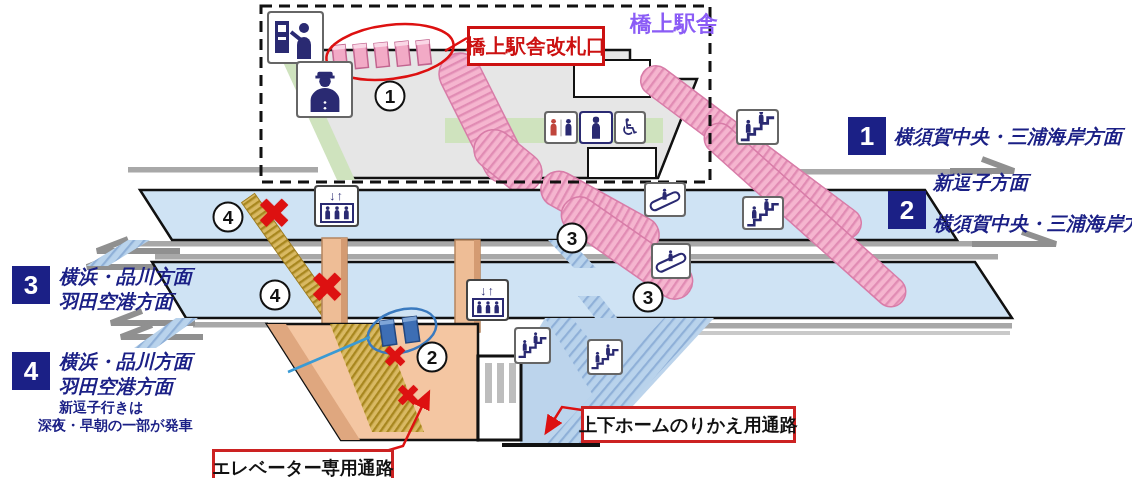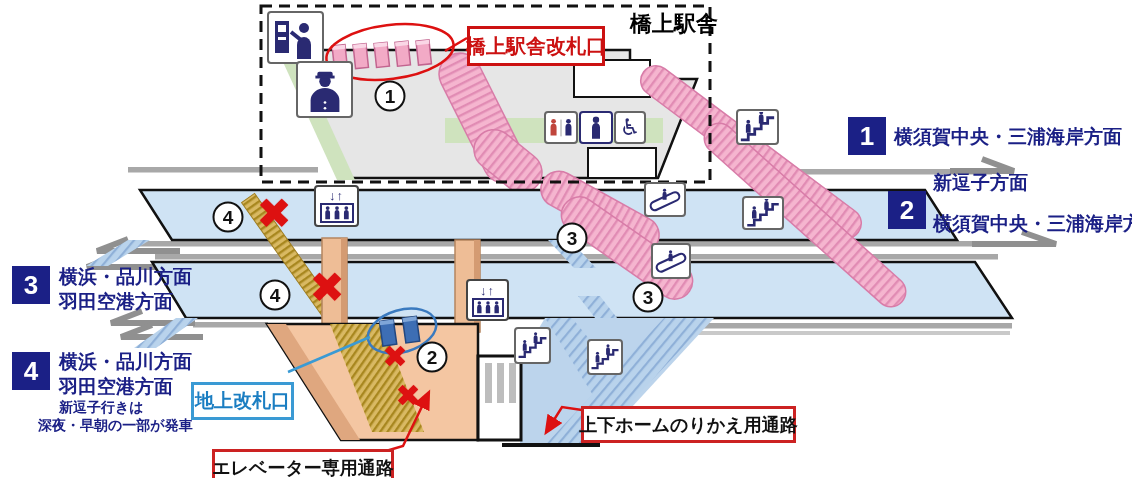--- a/index.html
+++ b/index.html
@@ -1,24 +1,24 @@
 <!DOCTYPE html>
 <html><head>
 <meta charset="utf-8">
 <style>
   html,body{margin:0;padding:0;background:#fff;}
   .stage{position:relative;width:1132px;height:478px;background:#fff;overflow:hidden;
          font-family:"Liberation Sans","DejaVu Sans",sans-serif;}
   svg.scene{position:absolute;left:0;top:0;}
-  .dest{position:absolute;font-size:19px;font-weight:bold;color:#1b2086;white-space:nowrap;}
+  .dest{position:absolute;font-size:19px;font-weight:bold;color:#1b2086;white-space:nowrap;font-style:italic;}
   .dest-small{position:absolute;font-size:14px;font-weight:bold;color:#1b2086;white-space:nowrap;}
   .badge{position:absolute;width:38px;height:38px;background:#1b2086;color:#fff;
          display:flex;align-items:center;justify-content:center;
          font-size:26px;font-weight:bold;}
-  .bldg-title{position:absolute;font-size:22px;font-weight:bold;color:#000000;white-space:nowrap;}
+  .bldg-title{position:absolute;font-size:22px;font-weight:bold;color:#8b5cf6;white-space:nowrap;}
   .callout{position:absolute;display:flex;align-items:center;justify-content:center;
            background:#fff;white-space:nowrap;font-weight:bold;margin-top:13px;}
   .callout.red{border:3px solid #cc1111;color:#cc1111;font-size:20px;}
   .callout.red-black{border:3px solid #cc2222;color:#111;font-size:18px;text-align:center;}
   .callout.blue{border:3px solid #3a9ad4;color:#1b7ec2;font-size:19px;}
   .cnum{position:absolute;width:27px;height:27px;border-radius:50%;border:2.5px solid #111;
         background:#fff;display:flex;align-items:center;justify-content:center;
         font-size:19px;font-weight:bold;color:#111;transform:translate(-50%,-50%);}
   .xmark{position:absolute;color:#dd1111;font-weight:bold;transform:translate(-50%,-50%);
          line-height:1;text-shadow:0 0 1px #dd1111;}
@@ -284,21 +284,20 @@
             <use href="#psn" x="21" y="1" width="8" height="15"></use>
       </svg>
     </div>
   </div>
 </div>
 
 <div class="bldg-title" style="left:630px;top:9px;">橋上駅舎</div>
 
 <div class="callout red" style="left:467px;top:13px;width:132px;height:34px;">橋上駅舎改札口</div>
 
-<div class="callout blue" style="left:191px;top:369px;width:97px;height:32px;">地上改札口</div>
 
 <div class="callout red-black" style="left:212px;top:436px;width:176px;height:31px;">エレベーター専用通路</div>
 
 <div class="callout red-black" style="left:581px;top:393px;width:209px;height:31px;">上下ホームのりかえ用通路</div>
 
 <div class="badge" style="left:848px;top:117px;">1</div>
 <div class="dest" style="left:894px;top:124px;">横須賀中央・三浦海岸方面</div>
 
 <div class="badge" style="left:888px;top:191px;">2</div>
 <div class="dest" style="left:933px;top:170px;">新逗子方面</div>

